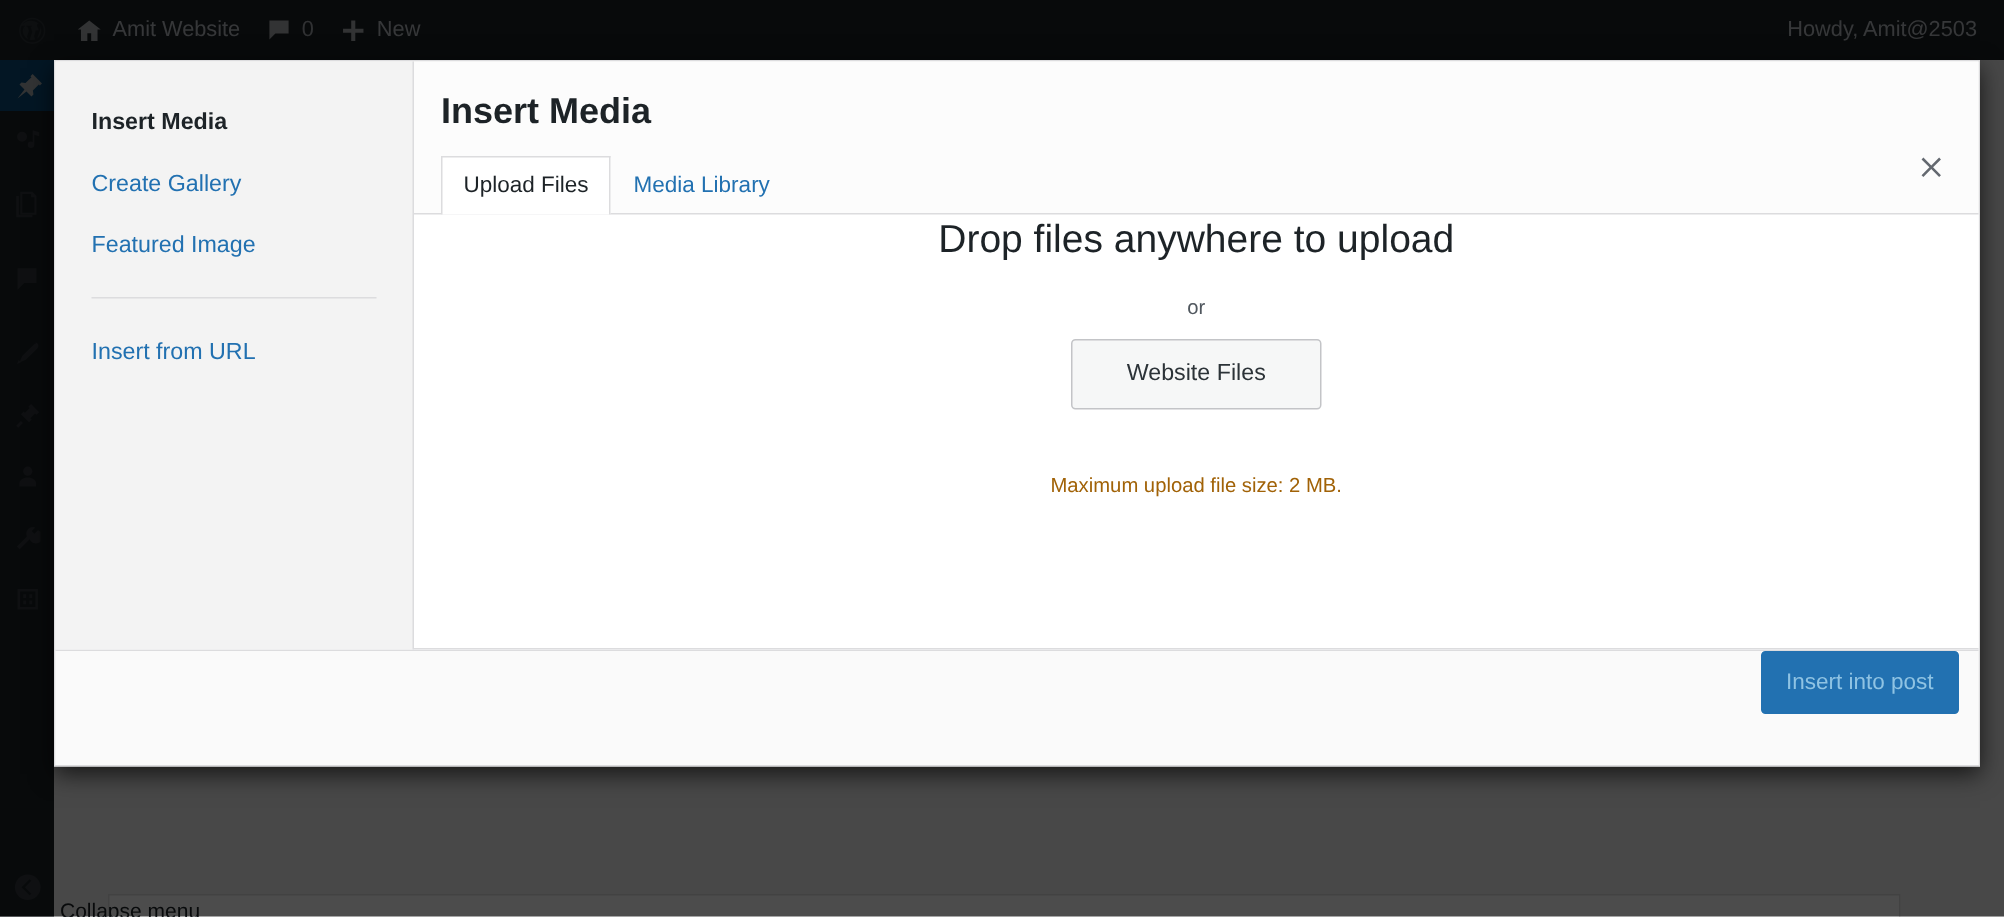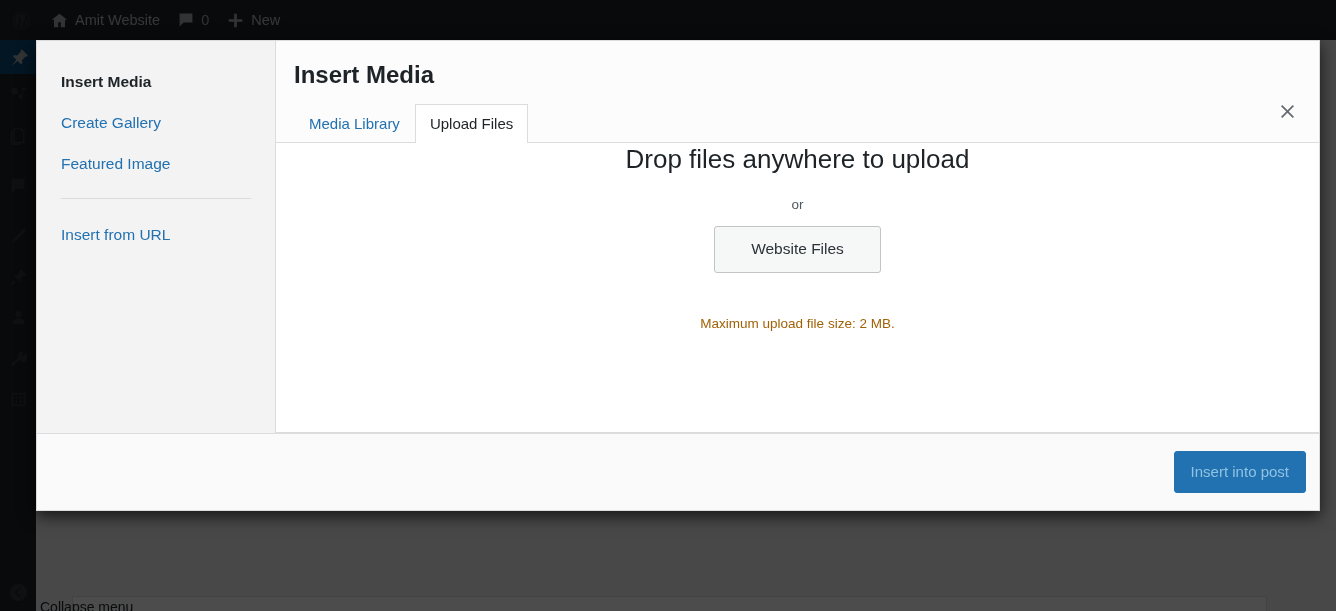--- a/index.html
+++ b/index.html
@@ -208,21 +208,21 @@
   .max-size {
     margin-top: 43px;
     font-size: 13.5px;
     color: #a16207;
   }
 
   .modal-footer {
     height: 77px;
     background: #fafafa;
     border-top: 1px solid #dcdcde;
-    display: flex; align-items: center; justify-content: flex-end;
+    display: flex; align-items: flex-start; justify-content: flex-end;
     padding-right: 13px;
     flex-shrink: 0;
   }
   .insert-btn {
     background: #2271b1;
     color: #8fc3e3;
     border: 1px solid #2271b1;
     border-radius: 3px;
     font-size: 15px;
     padding: 10px 16px;
@@ -265,20 +265,23 @@
     </a>
     <a class="ab-item">
       <span class="ico">
         <svg width="17" height="17" viewBox="0 0 20 20">
             <path d="M8.4 2h3.2v6.4H18v3.2h-6.4V18H8.4v-6.4H2V8.4h6.4V2z"></path>
           </svg>
       </span>
       <span>New</span>
     </a>
     <div class="ab-spacer"></div>
+    <a class="ab-item ab-right">
+      <span>Howdy, Amit@2503</span>
+    </a>
   </div>
 
   <div class="adminmenu">
     <div class="am-top">
       <span>
         <svg width="19" height="19" viewBox="0 0 20 20">
             <path d="M13.4 1.4L11.9 2.9l.7.7-4.2 4.2-2.8-.4-1.4 1.4 3.5 3.5-4.9 6.3 6.3-4.9 3.5 3.5 1.4-1.4-.4-2.8 4.2-4.2.7.7 1.5-1.5-6.6-6.6z"></path>
           </svg>
       </span>
     </div>
@@ -374,22 +377,22 @@
     <div class="modal-content">
       <div class="modal-title">Insert Media</div>
 
       <button class="close-btn">
         <svg width="15" height="15" viewBox="0 0 16 16">
             <path d="M2.4 1.1L8 6.7l5.6-5.6 1.3 1.3L9.3 8l5.6 5.6-1.3 1.3L8 9.3l-5.6 5.6-1.3-1.3L6.7 8 1.1 2.4 2.4 1.1z"></path>
           </svg>
       </button>
 
       <div class="tabs">
+        <div class="tab active">Upload Files</div>
         <div class="tab">Media Library</div>
-        <div class="tab active">Upload Files</div>
       </div>
 
       <div class="uploader">
         <div class="drop-head">Drop files anywhere to upload</div>
         <div class="drop-or">or</div>
         <button class="select-files">Website Files</button>
         <div class="max-size">Maximum upload file size: 2 MB.</div>
       </div>
     </div>
   </div>

